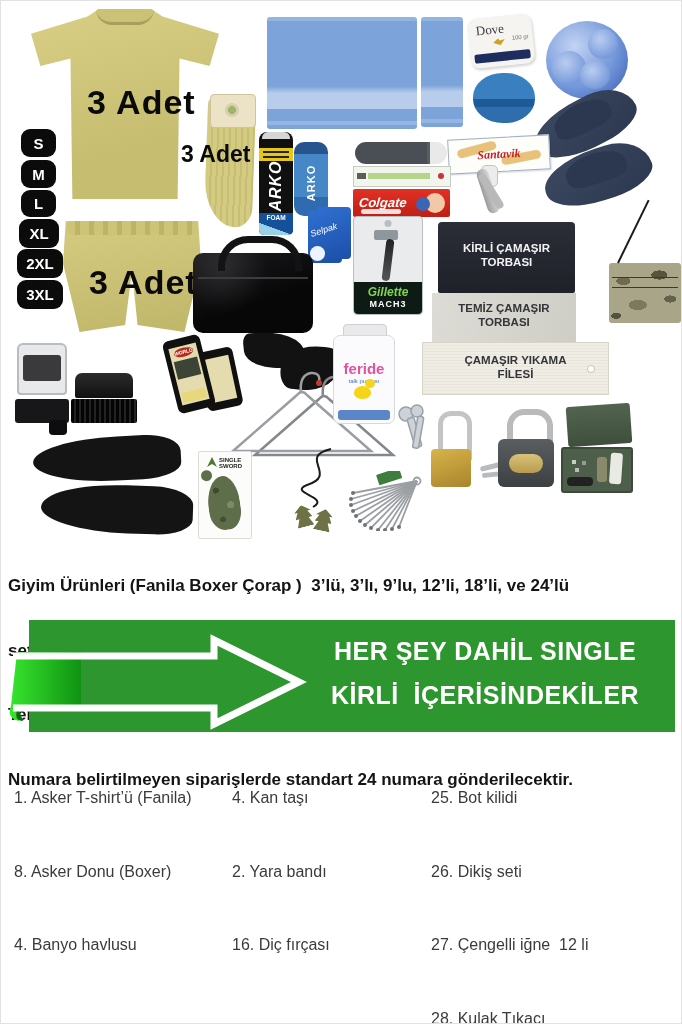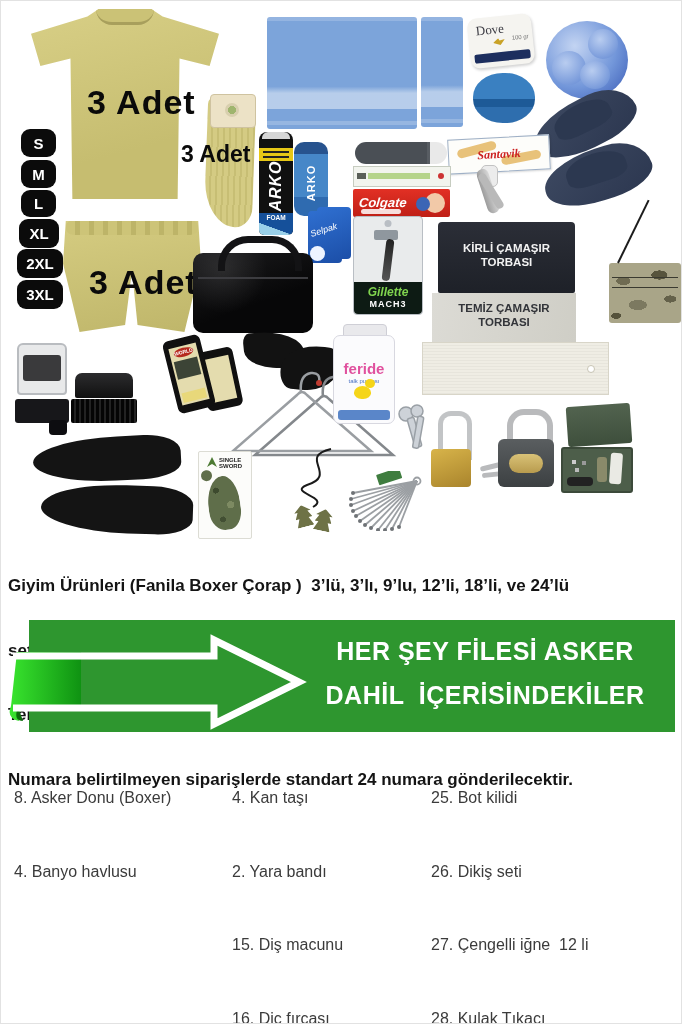--- a/index.html
+++ b/index.html
@@ -295,20 +295,21 @@
       <div class="zp"></div>
     </div>
 
     <div class="abs bag-dirty">
       <div class="bag-label" style="top:20px;width:112px;color:#f2f2f2;">KİRLİ ÇAMAŞIR TORBASI</div>
     </div>
     <div class="abs bag-clean">
       <div class="bag-label" style="top:9px;width:120px;color:#33353a;">TEMİZ ÇAMAŞIR TORBASI</div>
     </div>
     <div class="abs bag-mesh">
+      <div class="bag-label" style="top:11px;width:130px;color:#33353a;">ÇAMAŞIR YIKAMA FİLESİ</div>
       <div class="hole"></div>
     </div>
 
     <div class="abs wallet">
       <div class="c1" style="left:8px;height:70px;transform:rotate(26deg);transform-origin:bottom;"></div>
 
       <div class="z1" style="top:14px;"></div>
       <div class="z2" style="top:24px;"></div>
     </div>
 
@@ -461,42 +462,42 @@
         <linearGradient id="rg" x1="0" y1="0" x2="1" y2="0">
           <stop offset="0" stop-color="#39e52e"></stop>
             <stop offset="1" stop-color="#0f9212"></stop>
         </linearGradient>
       </defs>
       <path d="M8 32 h64 v58 h-56 q-9 1 -6 11 q-13 -3 -8 -15 z" fill="url(#rg)"></path>
       <path d="M8 90 q-3 11 6 11 l-4 -11 z" fill="#0a6c0a"></path>
       <path d="M4 36 H205 V20 L290 62 L205 104 V88 H4" fill="none" stroke="#ffffff" stroke-width="7" stroke-linejoin="miter"></path>
     </svg>
     <div class="txt">
-      <div class="l1">HER ŞEY FİLESİ ASKER</div>
-      <div class="l2">DAHİL  İÇERİSİNDEKİLER</div>
+      <div class="l1">HER ŞEY DAHİL SINGLE</div>
+      <div class="l2">KİRLİ  İÇERİSİNDEKİLER</div>
     </div>
   </div>
 
   <div class="list">
     <div class="col c1">
+      <div class="li">1. Asker T-shirt’ü (Fanila)</div>
       <div class="li">8. Asker Donu (Boxer)</div>
       <div class="li">4. Banyo havlusu</div>
       
       
       
       
       
       
       
       
     </div>
     <div class="col c2">
       <div class="li">4. Kan taşı</div>
       <div class="li">2. Yara bandı</div>
-      <div class="li">15. Diş macunu</div>
       <div class="li">16. Diç fırçası</div>
       
       
       
       
       
       
       
       
     </div>

